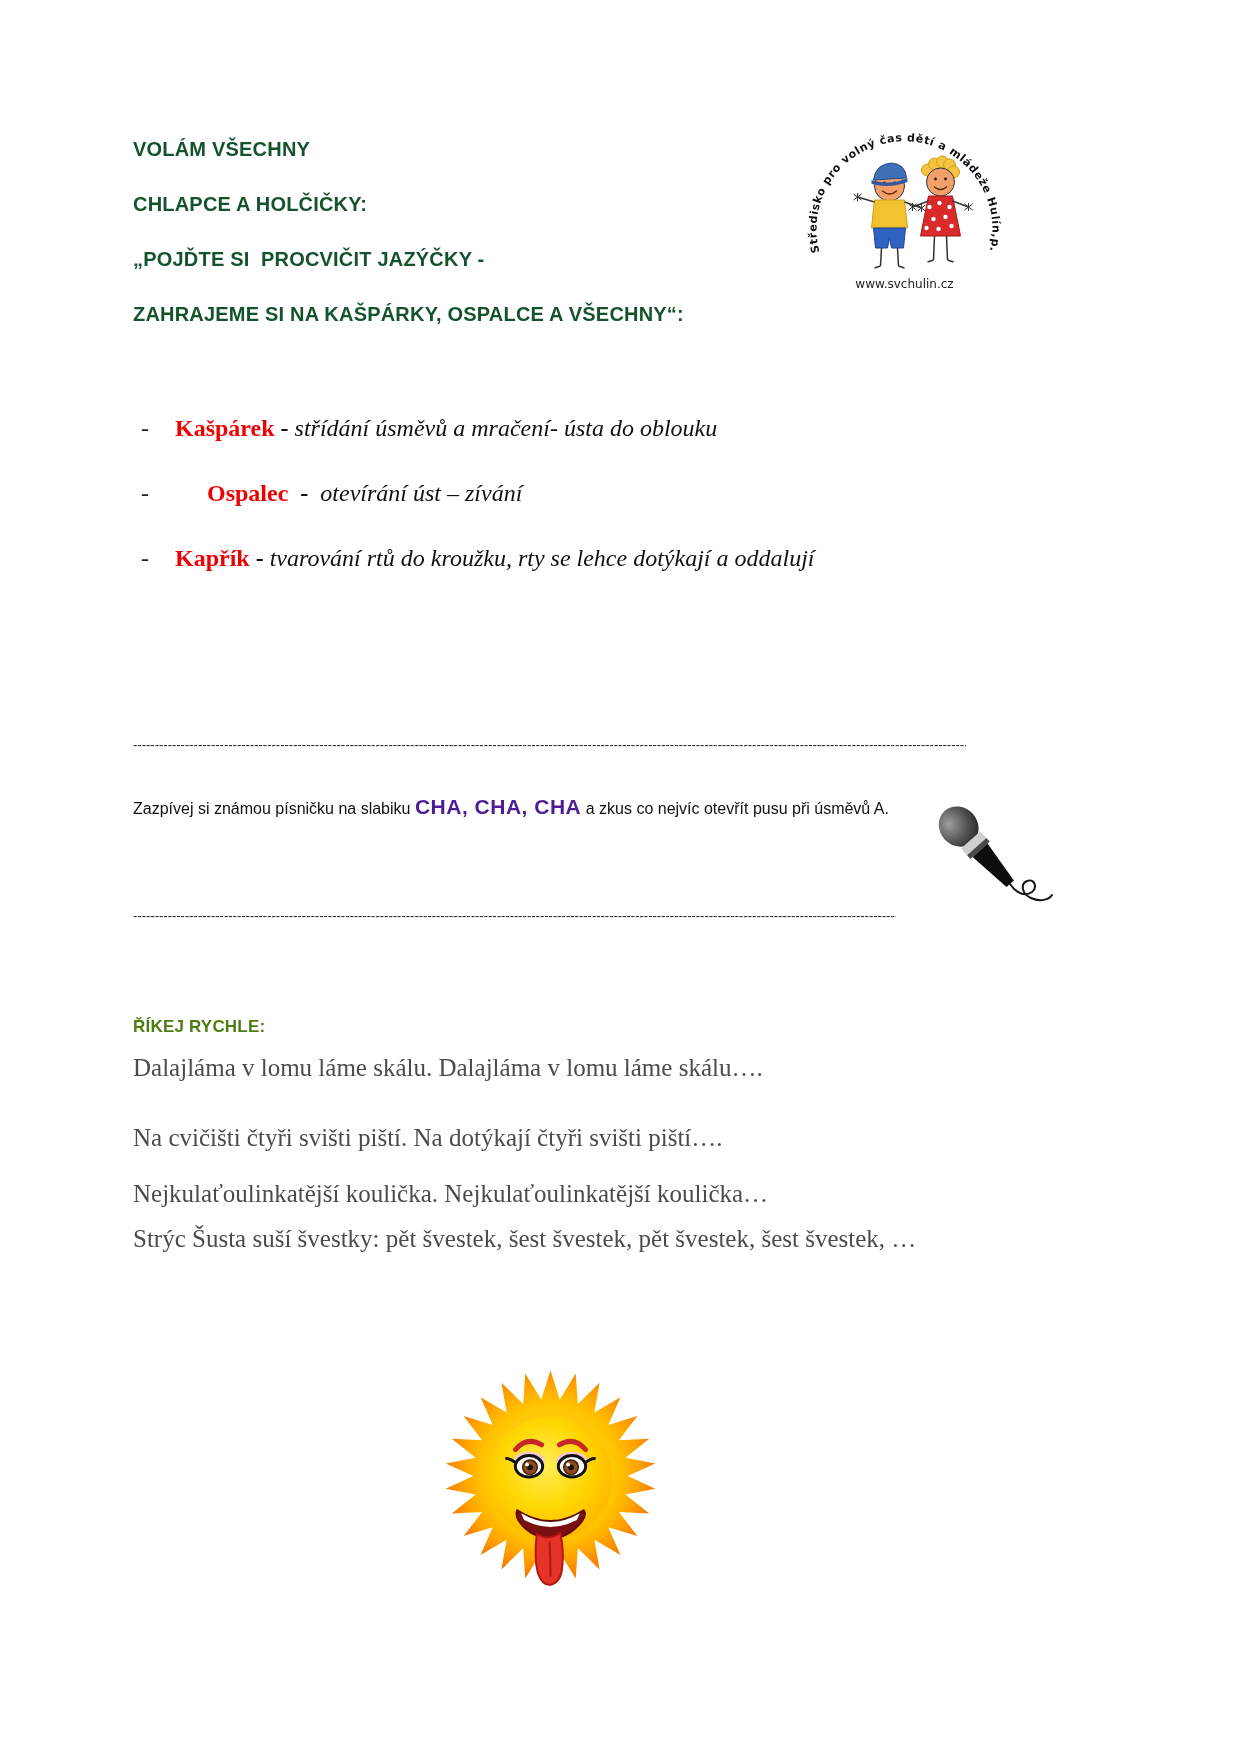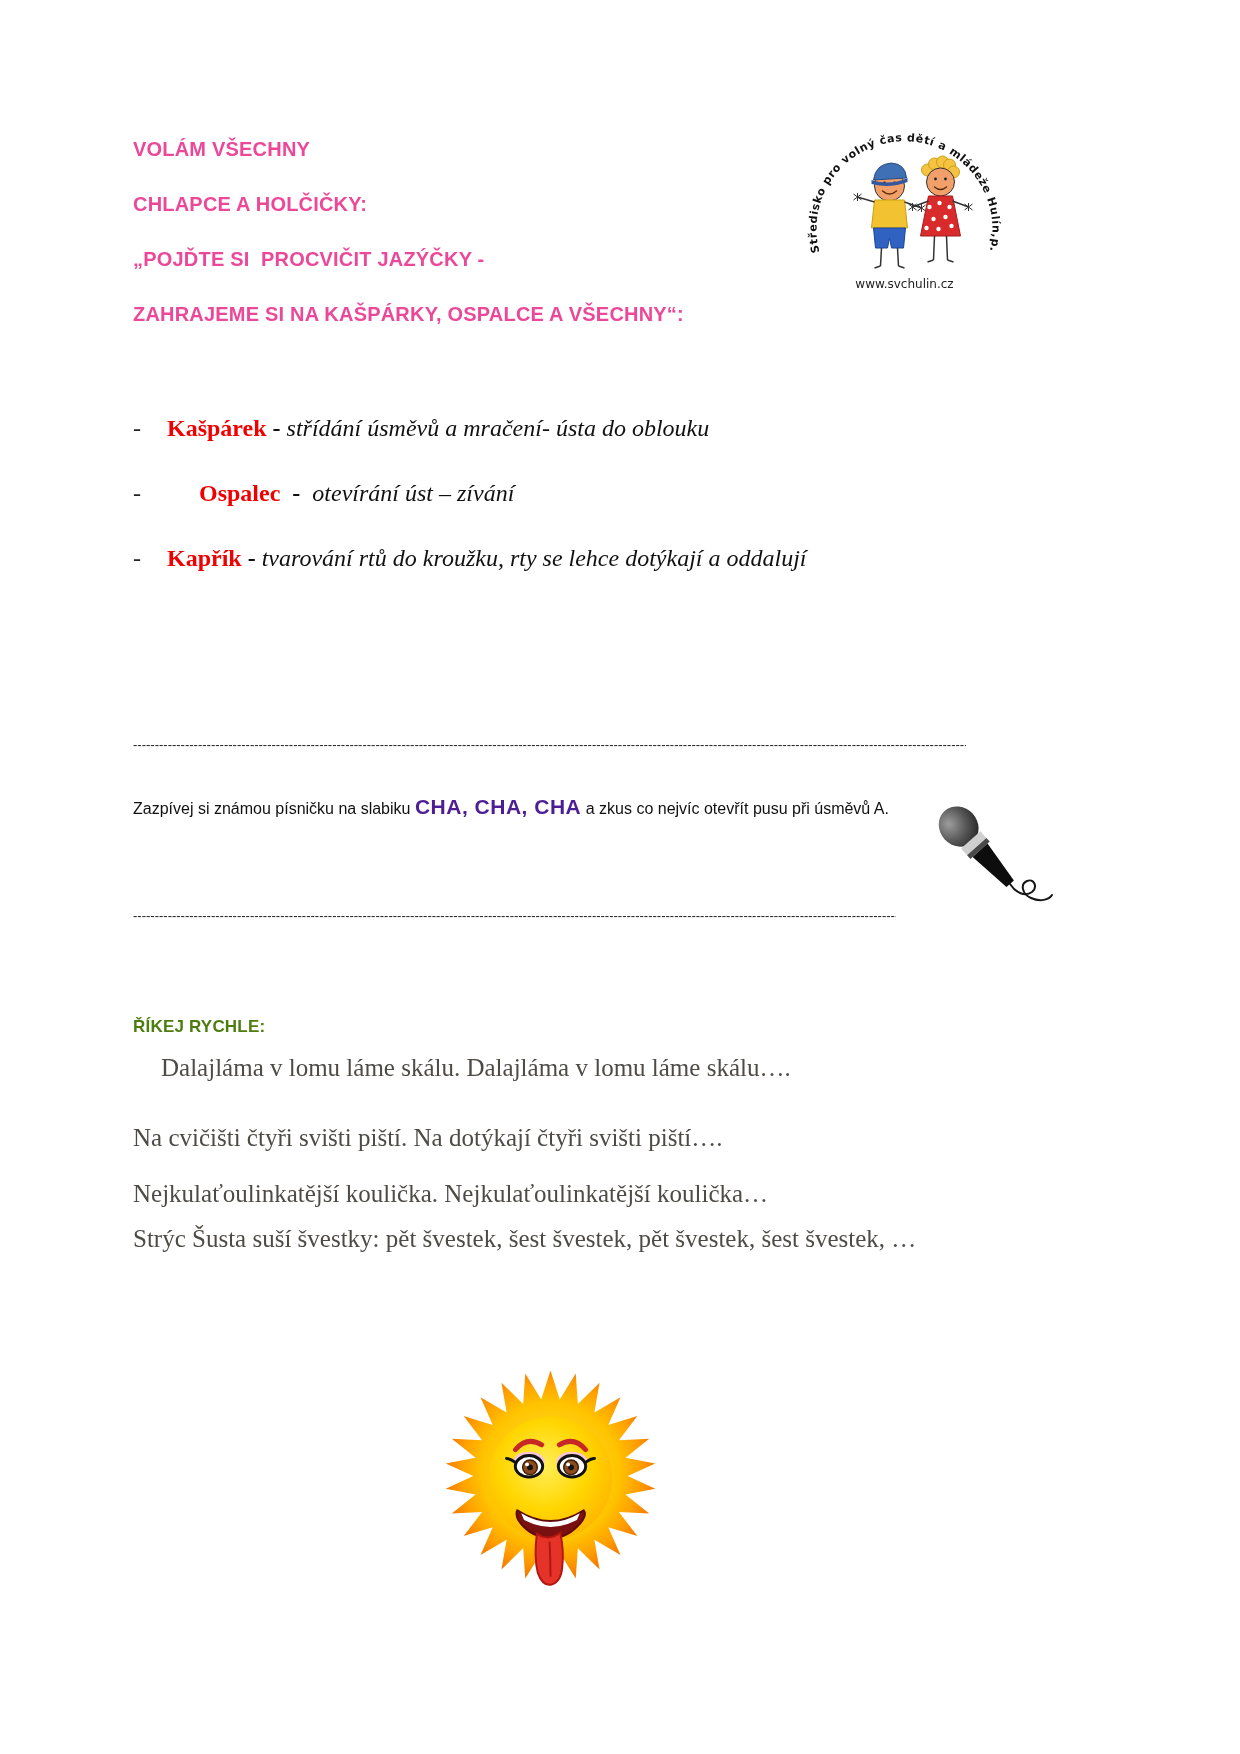--- a/index.html
+++ b/index.html
@@ -10,31 +10,31 @@
     background:#ffffff;
     font-family:"Liberation Sans",sans-serif;
     color:#1a1a1a;
     overflow:hidden;
   }
   .pre{white-space:pre-wrap;}
 
   
   .headings{position:absolute;left:133px;top:138px;width:700px;}
   .heading-line{
-    color:#ec4899;font-weight:bold;font-size:20px;line-height:22px;
+    color:#14532d;font-weight:bold;font-size:20px;line-height:22px;
     margin:0 0 33px 0;white-space:pre-wrap;letter-spacing:.2px;
   }
 
   
   .logo{position:absolute;left:795px;top:106px;width:220px;height:190px;}
 
   
   .ex-list{position:absolute;left:133px;top:413px;width:920px;
     font-family:"Liberation Serif",serif;font-size:24px;}
-  .ex-item{line-height:30px;margin:0 0 35px 0;}
+  .ex-item{line-height:30px;margin:0 0 35px 8px;}
   .item-bullet{display:inline-block;width:34px;color:#222;}
   .item-term{color:#F00000;font-weight:bold;}
   .ex-item:nth-child(2) .item-term{margin-left:32px;}
   .item-dash{font-weight:bold;color:#111;white-space:pre;}
   .item-desc{font-style:italic;color:#111;}
 
   
   .sep{
     position:absolute;left:133px;height:15px;overflow:hidden;
     white-space:nowrap;font-size:13px;letter-spacing:0;color:#1a1a1a;
@@ -51,21 +51,21 @@
   .mic{position:absolute;left:915px;top:798px;width:140px;height:125px;}
 
   
   .fast-heading{
     position:absolute;left:133px;top:1000px;
     color:#4d7c0f;font-weight:bold;font-size:17px;letter-spacing:.2px;
   }
   .twisters{position:absolute;left:133px;top:1048px;width:800px;
     font-family:"Liberation Serif",serif;font-size:25px;color:#4E4B47;}
   .twister{line-height:40px;margin:0;}
-  .twister-1{margin-bottom:30px;margin-left:28px;}
+  .twister-1{margin-bottom:30px;}
   .twister-2{margin-bottom:16px;}
   .twister-3{margin-bottom:5px;}
 
   .sun{position:absolute;left:443px;top:1363px;width:215px;height:235px;}
 </style>
 </head>
 <body>
 
 <div class="page">
 

